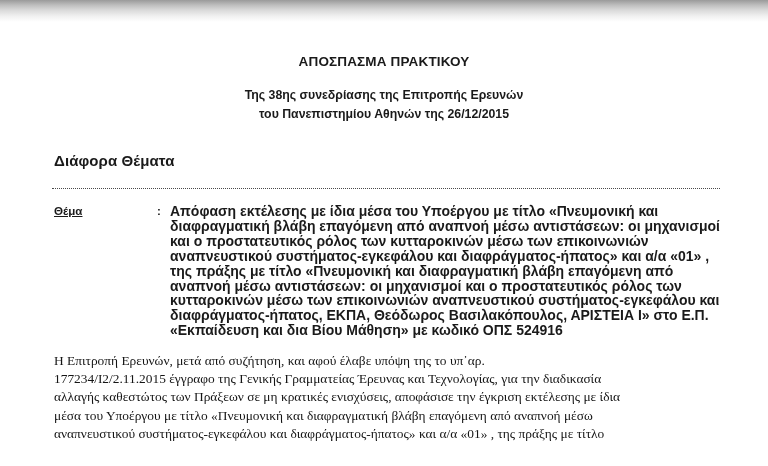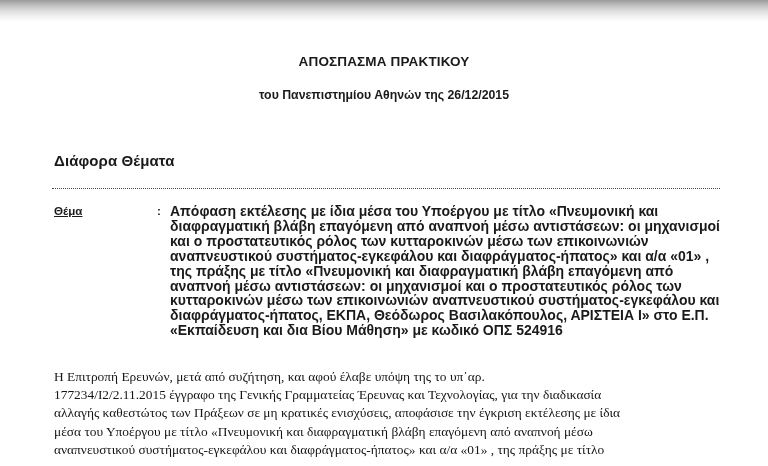--- a/index.html
+++ b/index.html
@@ -118,21 +118,21 @@
     font-size: 14px;
     font-weight: bold;
     line-height: 14.9px;
     text-align: left;
     word-spacing: 0px;
   }
 
   
   .body-paragraph {
     position: absolute;
-    top: 368px;
+    top: 352px;
     left: 54px;
     width: 664px;
     font-family: "Liberation Serif", "DejaVu Serif", serif;
     font-size: 13.4px;
     line-height: 18.2px;
     color: #151515;
     text-align: left;
   }
   .body-line {
     display: block;
@@ -142,20 +142,21 @@
 </head>
 <body>
 
 <div class="page-top-shadow"></div>
 
 <div class="page">
 
   <div class="doc-header">
     <div class="doc-title">ΑΠΟΣΠΑΣΜΑ ΠΡΑΚΤΙΚΟΥ</div>
     <div class="doc-subtitle">
+      <span class="doc-subtitle-line">Της 38ης συνεδρίασης της Επιτροπής Ερευνών</span>
       <span class="doc-subtitle-line">του Πανεπιστημίου Αθηνών της 26/12/2015</span>
     </div>
   </div>
 
   <div class="section-heading">Διάφορα Θέματα</div>
 
   <div class="dotted-rule"></div>
 
   <div class="subject-row">
     <span class="subject-label">Θέμα</span>

